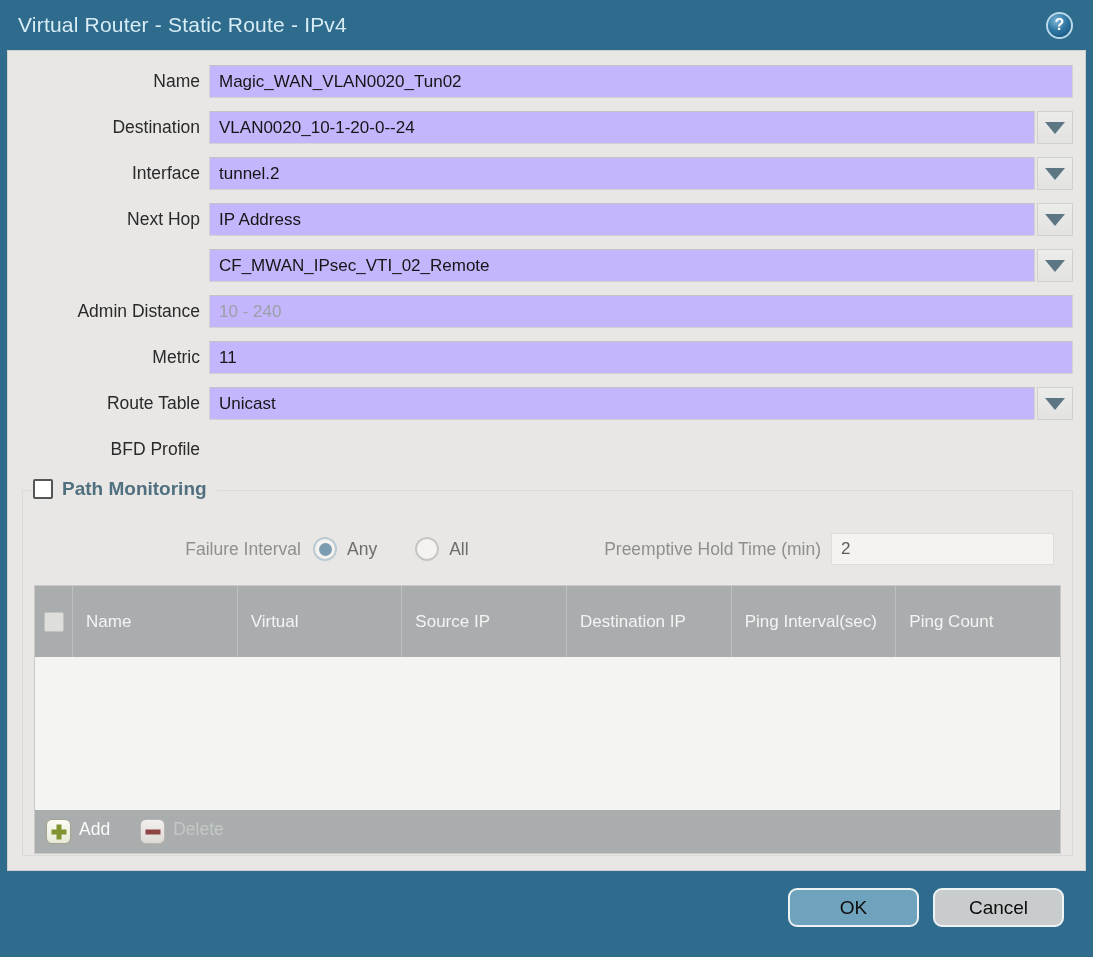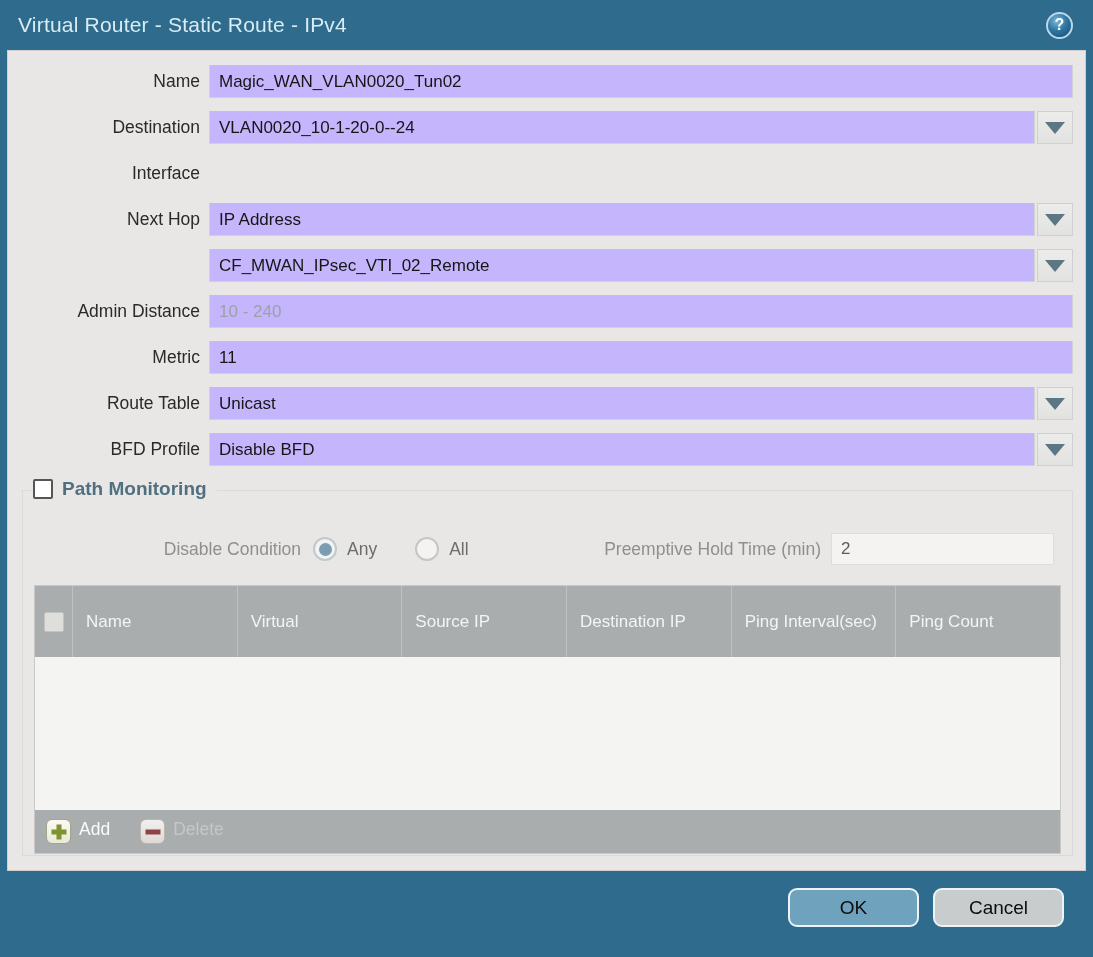--- a/index.html
+++ b/index.html
@@ -278,20 +278,26 @@
         <div class="input-wrap">
           <input class="text" type="text" value="VLAN0020_10-1-20-0--24" style="">
           <div class="dd-btn">
             <div class="dd-arrow"></div>
           </div>
         </div>
       </div>
 
       <div class="form-row">
         <div class="form-label">Interface</div>
+        <div class="input-wrap">
+          <input class="text" type="text" value="tunnel.2" style="">
+          <div class="dd-btn">
+            <div class="dd-arrow"></div>
+          </div>
+        </div>
       </div>
 
       <div class="form-row">
         <div class="form-label">Next Hop</div>
         <div class="input-wrap">
           <input class="text" type="text" value="IP Address" style="">
           <div class="dd-btn">
             <div class="dd-arrow"></div>
           </div>
         </div>
@@ -326,36 +332,30 @@
         <div class="input-wrap">
           <input class="text" type="text" value="Unicast" style="">
           <div class="dd-btn">
             <div class="dd-arrow"></div>
           </div>
         </div>
       </div>
 
       <div class="form-row">
         <div class="form-label">BFD Profile</div>
-        <div class="input-wrap">
-          <input class="text" type="text" value="Disable BFD" style="">
-          <div class="dd-btn">
-            <div class="dd-arrow"></div>
-          </div>
-        </div>
       </div>
 
       <div class="pm-fieldset">
         <div class="pm-legend">
           <div class="pm-checkbox"></div>
           <div class="pm-title">Path Monitoring</div>
         </div>
 
         <div class="fc-row">
-          <div class="fc-label">Disable Condition</div>
+          <div class="fc-label">Failure Interval</div>
           <div class="radio-opt">
             <div class="radio selected">
                 <div class="dot"></div>
               </div>
             <div class="radio-label">Any</div>
           </div>
           <div class="radio-opt">
             <div class="radio"></div>
             <div class="radio-label">All</div>
           </div>

